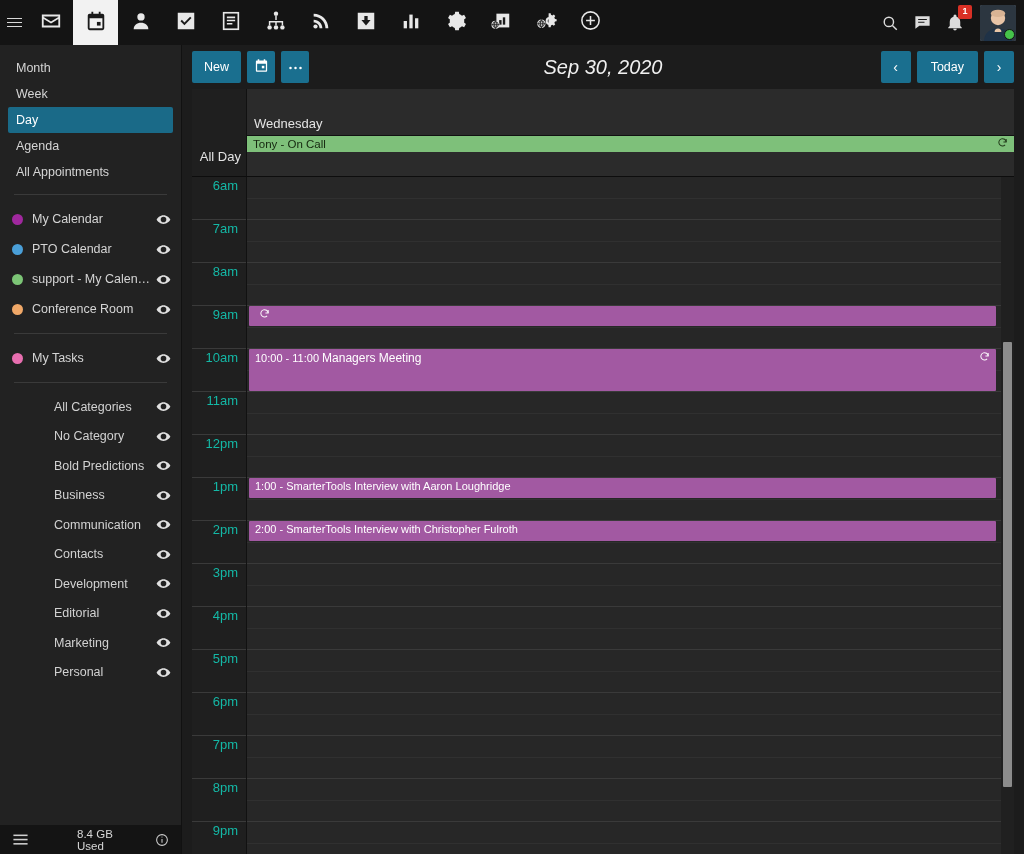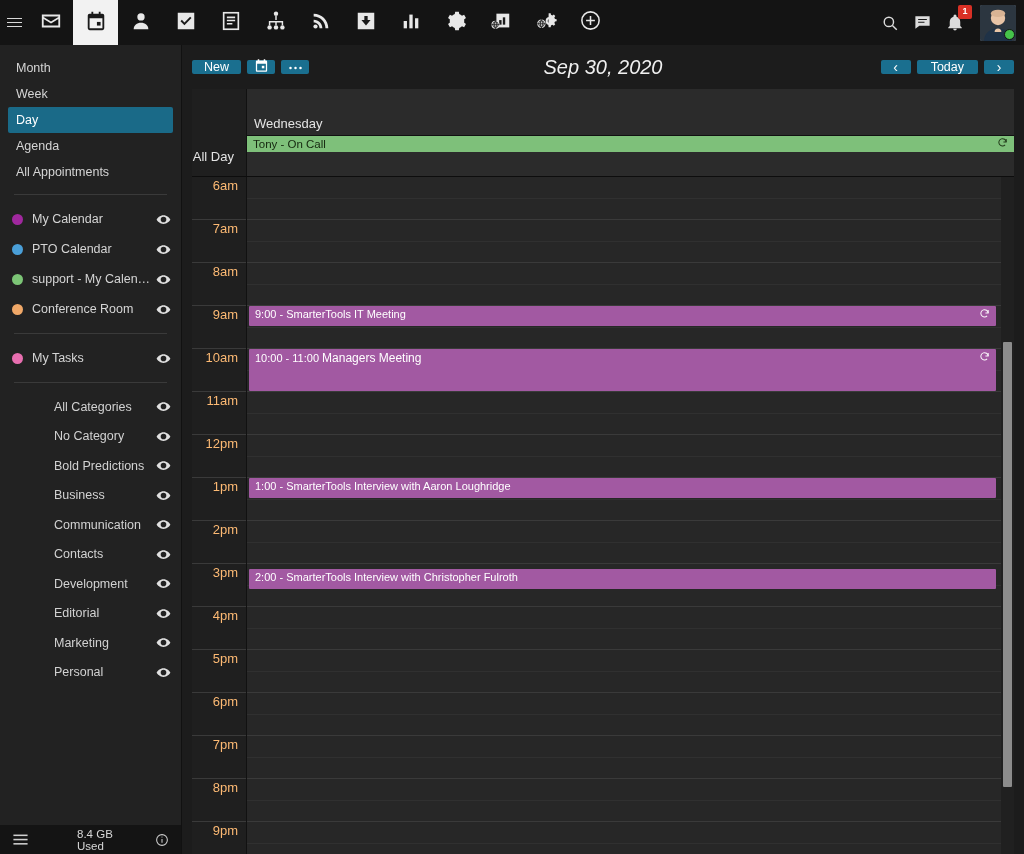--- a/index.html
+++ b/index.html
@@ -86,21 +86,21 @@
   .info-i { cursor: pointer; display: flex; align-items: center; }
 
   
   .main { flex: 1 1 auto; display: flex; flex-direction: column; min-width: 0; background: #1c1c1c; }
   .cal-toolbar {
     height: 44px; flex: 0 0 44px; display: flex; align-items: center;
     padding: 0 10px; position: relative;
   }
   .btn {
     background: #1a6f8f; color: #ffffff; border: none; border-radius: 2px;
-    height: 14px; font-size: 12.5px; cursor: pointer; padding: 0 12px;
+    height: 32px; font-size: 12.5px; cursor: pointer; padding: 0 12px;
     font-family: "Liberation Sans", sans-serif; display: flex;
     align-items: center; justify-content: center;
   }
   .btn.icon-btn { width: 28px; padding: 0; }
   .tb-left { display: flex; gap: 6px; align-items: center; }
   .cal-title {
     position: absolute; left: 0; right: 0; text-align: center;
     color: #f0f0f0; font-size: 20px; pointer-events: none; font-style: italic;
   }
   .tb-right { margin-left: auto; display: flex; gap: 6px; align-items: center; z-index: 2; }
@@ -115,36 +115,36 @@
   .hdr-gutter { width: 55px; min-width: 55px; background: #1f1f1f; border-right: 1px solid #111; }
   .hdr-day {
     flex: 1 1 auto; height: 47px; display: flex; align-items: flex-end;
     padding: 12px 0 4px 7px; color: #e4e4e4; font-size: 13px;
     border-bottom: 1px solid #111; background: #2b2b2b;
   }
   .allday-row { display: flex; flex: 0 0 auto; border-bottom: 1px solid #0d0d0d; }
   .allday-label {
     width: 55px; min-width: 55px; background: #1f1f1f; color: #e4e4e4;
     font-size: 13px; display: flex; align-items: center; justify-content: flex-end;
-    padding-right: 12px; border-right: 1px solid #111;
+    padding-right: 5px; border-right: 1px solid #111;
   }
   .allday-body { flex: 1 1 auto; background: #2b2b2b; padding: 0; min-height: 40px; position: relative; }
   .ev-allday {
     background: #7ec07a; color: #15270f; font-size: 11.5px;
     height: 16px; line-height: 16px; display: flex; align-items: center;
     padding: 0 6px; cursor: pointer; margin: 0;
   }
   .ev-allday .ev-t { flex: 1 1 auto; overflow: hidden; white-space: nowrap; text-overflow: ellipsis; }
 
   .slots-wrap { flex: 1 1 auto; overflow: hidden; position: relative; display: flex; }
   .slots-scroll { flex: 1 1 auto; display: flex; overflow: hidden; }
   .time-gutter { width: 55px; min-width: 55px; background: #1f1f1f; border-right: 1px solid #111; }
   .hour-lbl {
     height: 43px; display: flex; align-items: flex-start; justify-content: flex-end;
-    padding: 1px 8px 0 0; color: #fdba74; font-size: 13px;
+    padding: 1px 8px 0 0; color: #14b8a6; font-size: 13px;
     border-bottom: 1px solid #3a3a3a; box-sizing: border-box;
   }
   .day-col { flex: 1 1 auto; position: relative; background: #272727; }
   .hour-cell {
     height: 43px; border-bottom: 1px solid #3a3a3a; box-sizing: border-box;
     position: relative;
   }
   .hour-cell::after {
     content: ""; position: absolute; left: 0; right: 0; top: 21px;
     border-bottom: 1px solid #303030;
@@ -613,23 +613,20 @@
                 <div class="hour-cell"></div>
                 <div class="hour-cell"></div>
                 <div class="hour-cell"></div>
                 <div class="hour-cell"></div>
                 <div class="hour-cell"></div>
                 <div class="hour-cell"></div>
                 <div class="hour-cell"></div>
                 <div class="hour-cell"></div>
 
                 <div class="ev" style="top:129px; height:20px;">
-                  <span class="ev-main">
-                    <span class="ev-line">9:00 - SmarterTools IT Meeting</span>
-                  </span>
                   <span class="recur">
                     <svg width="11" height="11" viewBox="0 0 24 24" fill="none" stroke="currentColor" stroke-width="2.2">
                         <path d="M20 11a8 8 0 1 0-2.3 6.3"></path>
                         <path d="M20 4.5V11h-6"></path>
                       </svg>
                   </span>
                 </div>
 
                 <div class="ev" style="top:172px; height:42px;">
                   <span class="ev-main">
@@ -643,21 +640,21 @@
                       </svg>
                   </span>
                 </div>
 
                 <div class="ev" style="top:301px; height:20px;">
                   <span class="ev-main">
                     <span class="ev-line">1:00 - SmarterTools Interview with Aaron Loughridge</span>
                   </span>
                 </div>
 
-                <div class="ev" style="top:344px; height:20px;margin-top:48px;">
+                <div class="ev" style="top:344px; height:20px;">
                   <span class="ev-main">
                     <span class="ev-line">2:00 - SmarterTools Interview with Christopher Fulroth</span>
                   </span>
                 </div>
               </div>
 
             </div>
 
             <div class="vscroll">
               <div class="vthumb" style="top:165px; height:445px;"></div>

